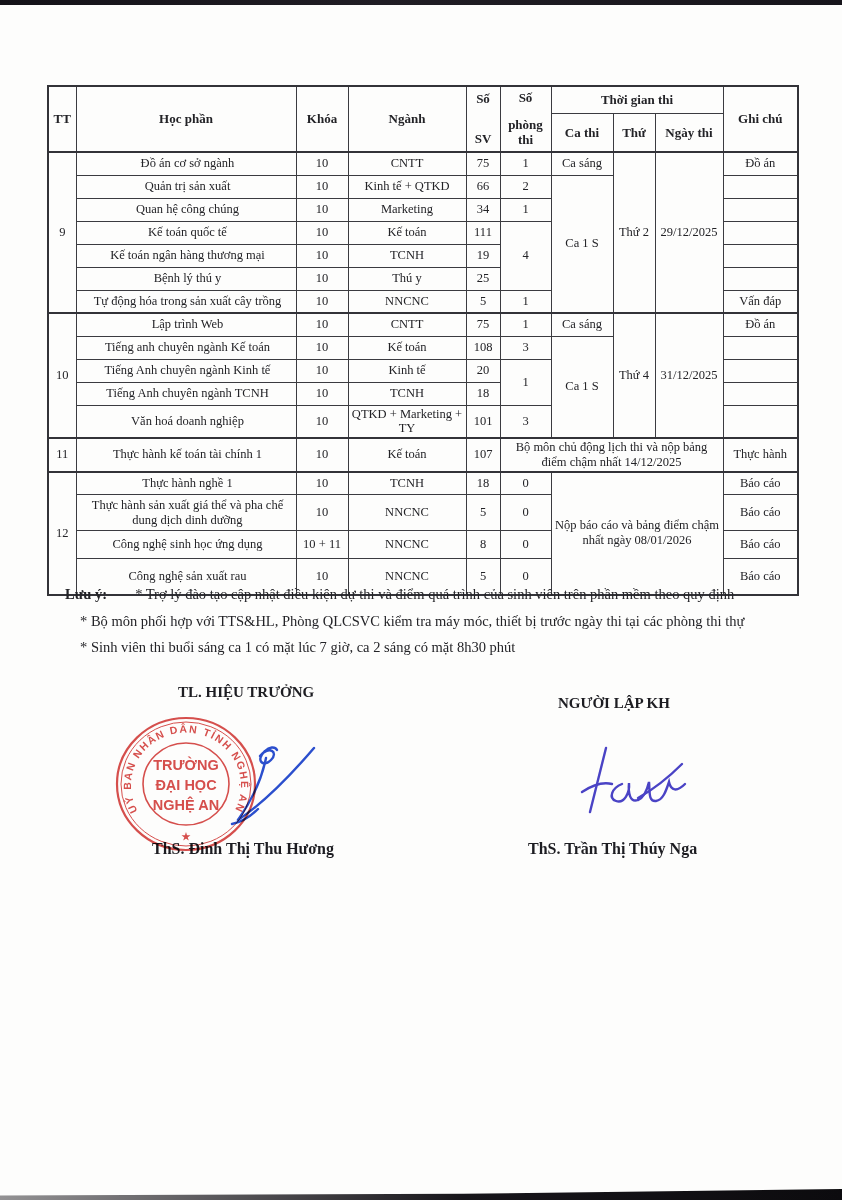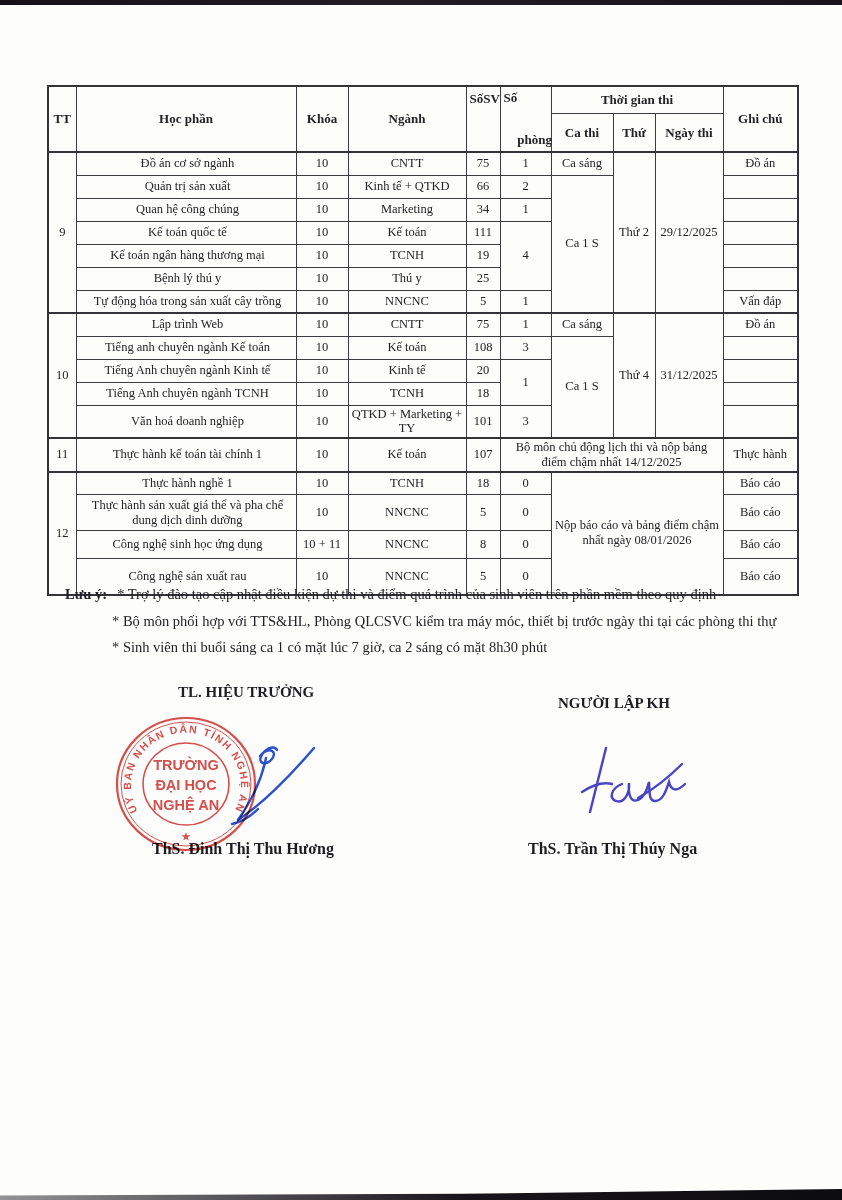--- a/index.html
+++ b/index.html
@@ -19,31 +19,31 @@
   }
   table.schedule th,table.schedule td{
     border:1px solid #3b3b40;font-size:12.5px;line-height:1.18;
     text-align:center;vertical-align:middle;padding:1px 3px;color:#232327;
     overflow:hidden;
   }
   table.schedule{border:2px solid #333338;}
   table.schedule th{font-weight:bold;font-size:13px;}
   thead tr.h1{height:26px;}
   thead tr.h2{height:36px;}
-  .stack{display:flex;flex-direction:row;justify-content:space-between;height:54px;padding:4px 0;}
+  .stack{display:flex;flex-direction:column;justify-content:space-between;height:54px;padding:4px 0;}
   .stack div{line-height:1.1;}
   tbody td.left{text-align:center;padding-left:6px;}
   tbody td.it{}
   tbody tr.group-start td{border-top-width:2px;border-top-color:#333338;}
   
   .notes{position:absolute;left:0;top:586px;width:842px;}
   .note-row{position:relative;white-space:nowrap;font-size:14.5px;color:#232327;margin-bottom:9.5px;}
   .note-row.first{padding-left:65px;}
-  .note-row.rest{padding-left:112px;}
-  .note-label{font-weight:bold;margin-right:10px;}
+  .note-row.rest{padding-left:80px;}
+  .note-label{font-weight:bold;margin-right:28px;}
   
   .sign-title{position:absolute;font-weight:bold;font-size:15px;color:#1d1d22;white-space:nowrap;}
   .sign-name{position:absolute;font-weight:bold;font-size:16px;color:#1d1d22;white-space:nowrap;}
   .stamp-svg{position:absolute;left:112px;top:712px;mix-blend-mode:multiply;opacity:.92;}
   .sig-svg{position:absolute;mix-blend-mode:multiply;}
 </style>
 </head>
 <body>
 
 <div class="page">

